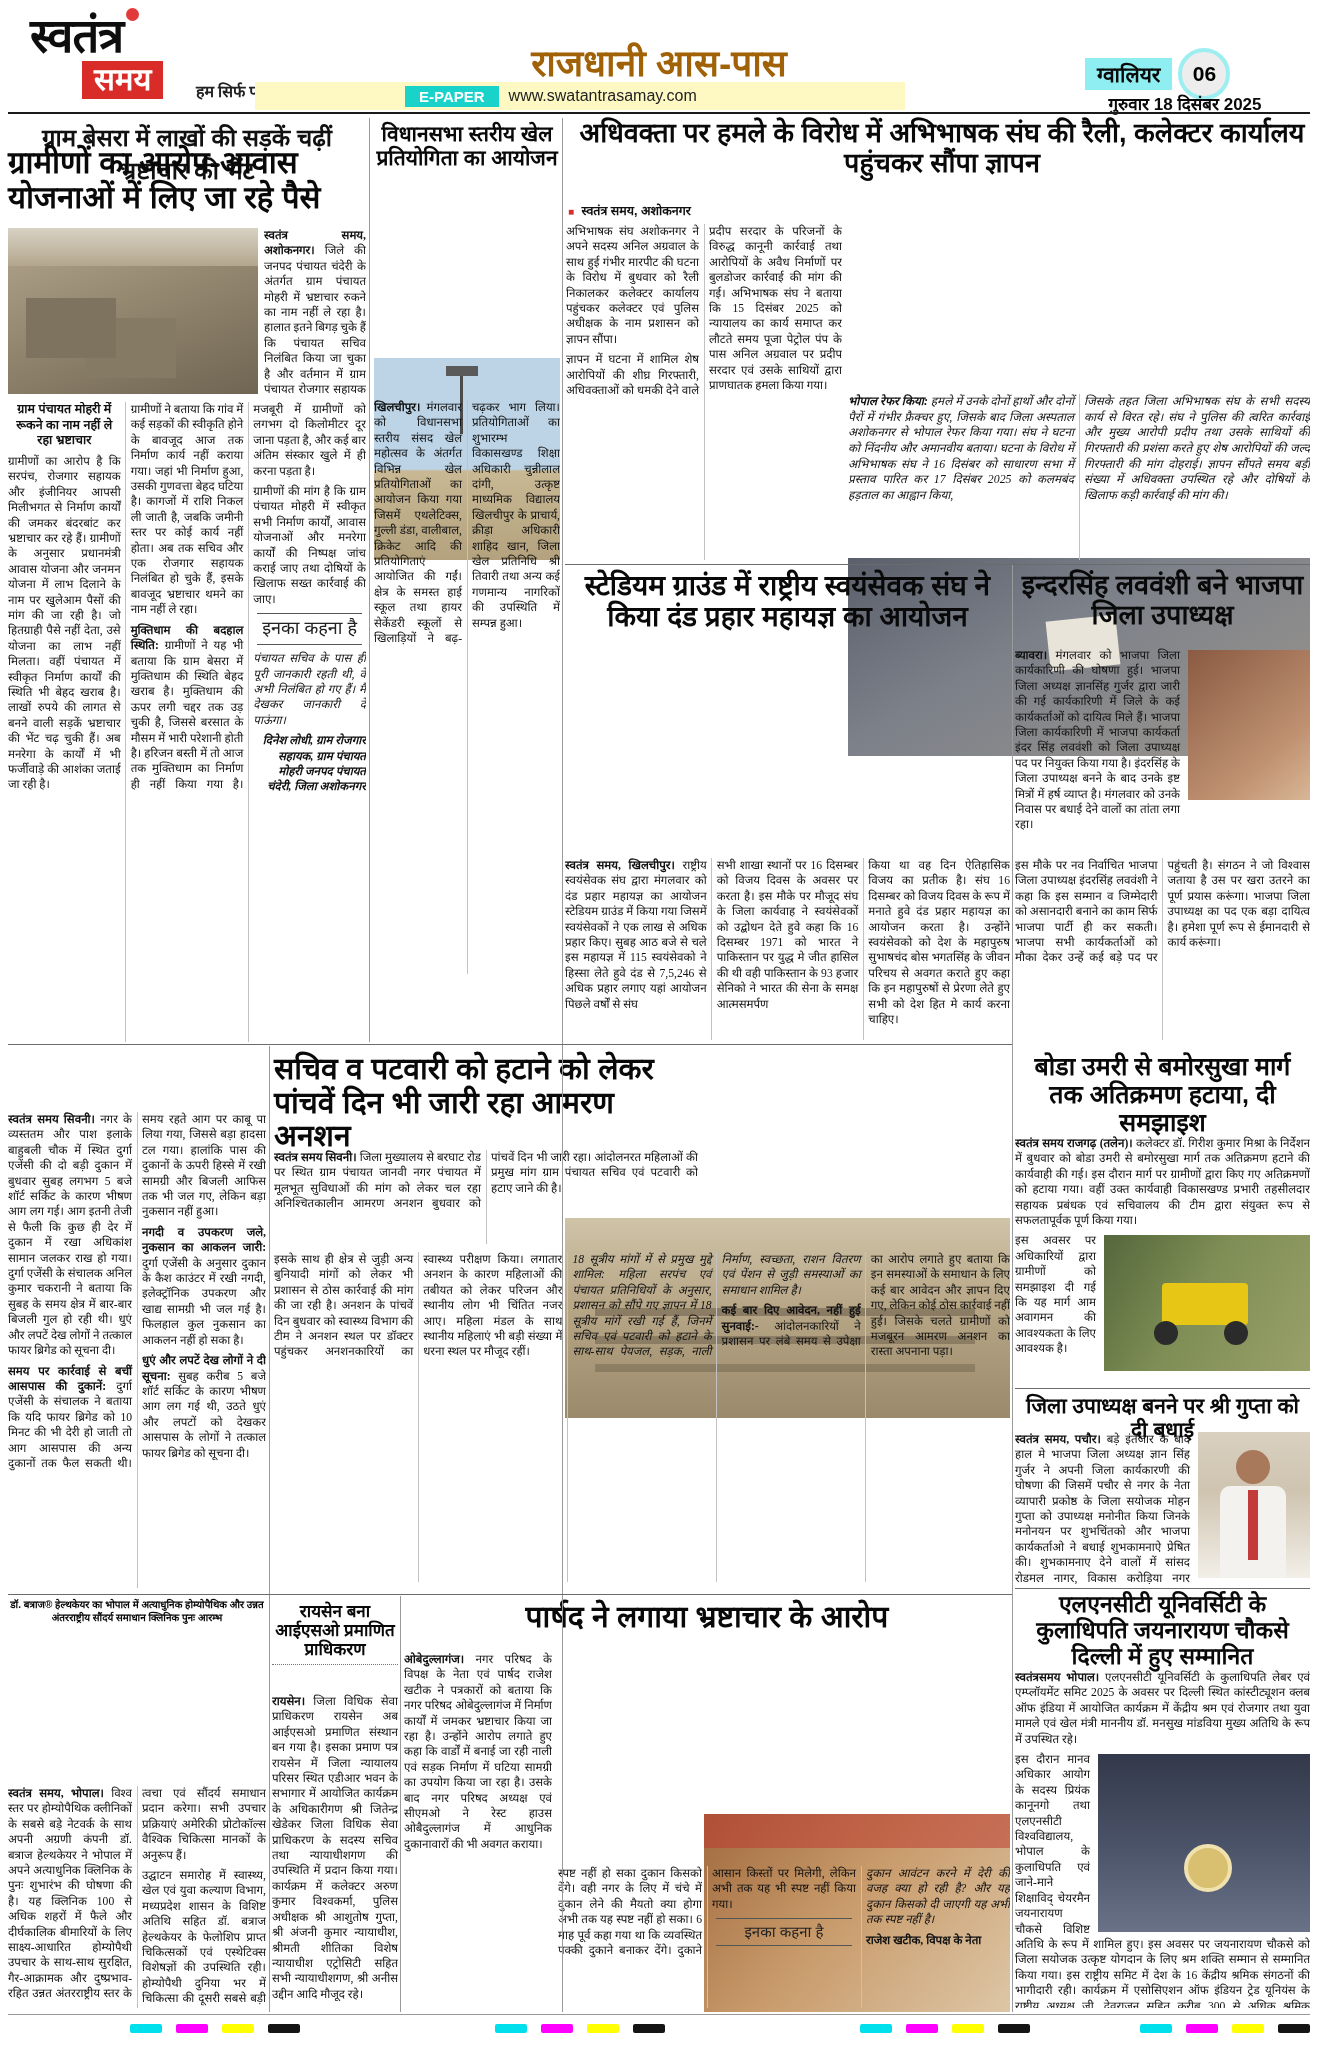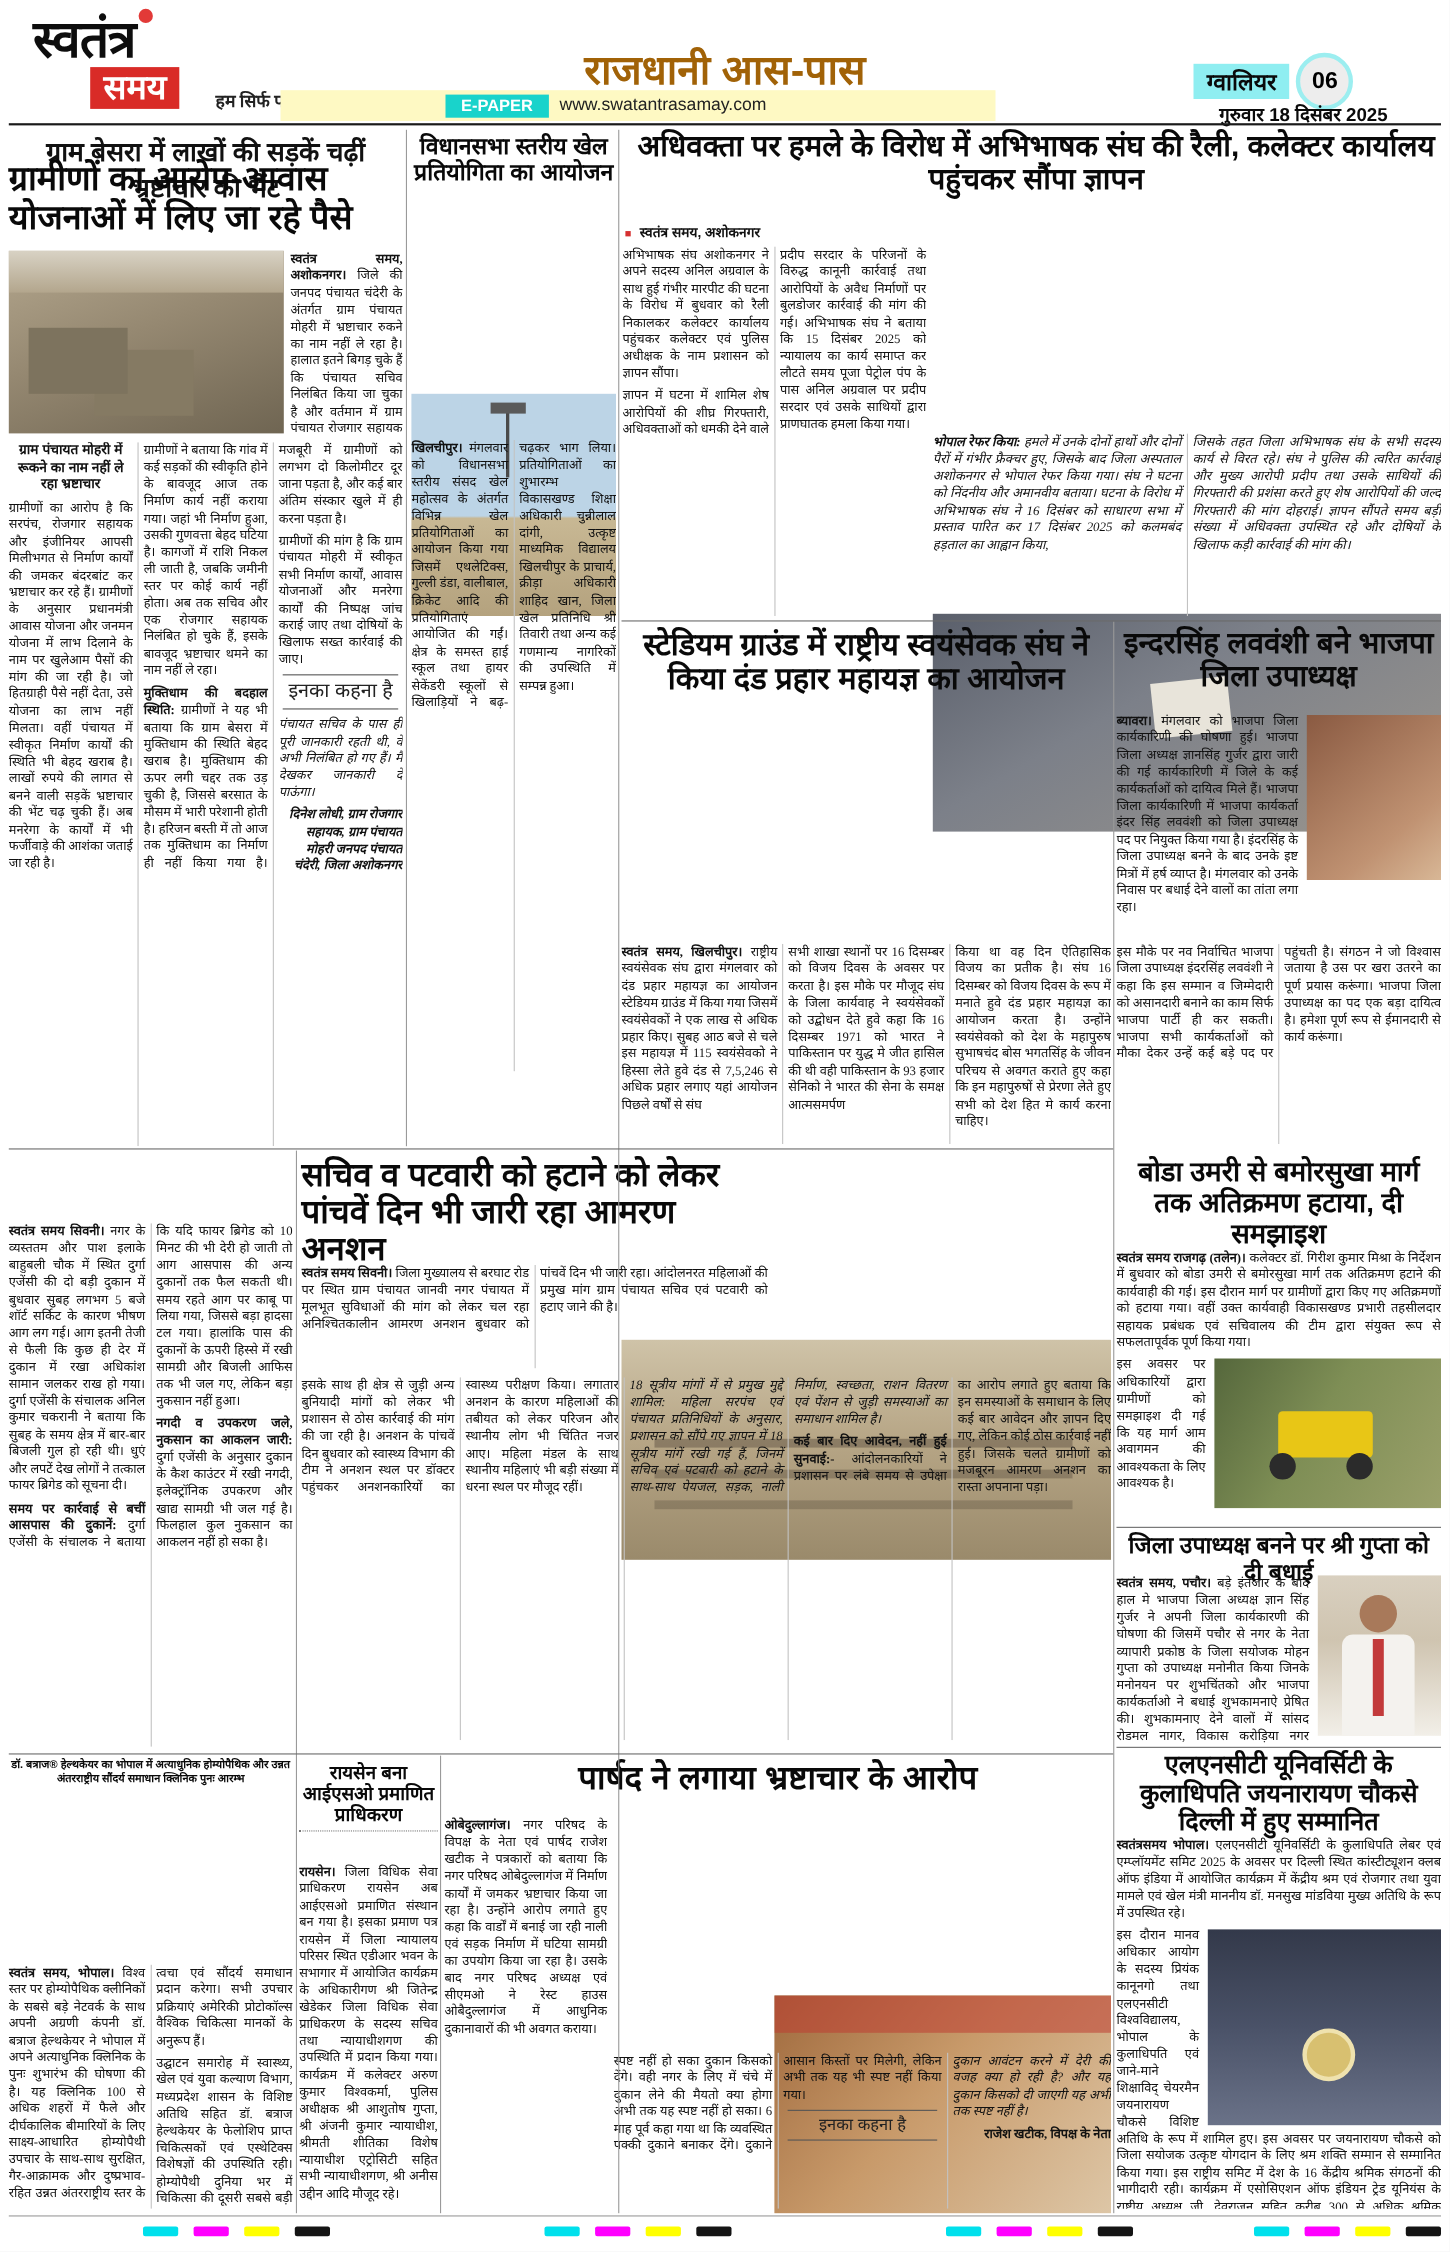--- a/index.html
+++ b/index.html
@@ -150,20 +150,22 @@
     <p>इस मौके पर नव निर्वाचित भाजपा जिला उपाध्यक्ष इंदरसिंह लववंशी ने कहा कि इस सम्मान व जिम्मेदारी को असानदारी बनाने का काम सिर्फ भाजपा पार्टी ही कर सकती। भाजपा सभी कार्यकर्ताओं को मौका देकर उन्हें कई बड़े पद पर पहुंचती है। संगठन ने जो विश्वास जताया है उस पर खरा उतरने का पूर्ण प्रयास करूंगा। भाजपा जिला उपाध्यक्ष का पद एक बड़ा दायित्व है। हमेशा पूर्ण रूप से ईमानदारी से कार्य करूंगा।</p>
   </div>
 
   <div class="abs body cols2" style="left:8px;top:1112px;width:258px;height:476px;">
     <p><span class="byline">स्वतंत्र समय सिवनी।</span>
        <span>नगर के व्यस्ततम और पाश इलाके बाहुबली चौक में स्थित दुर्गा एजेंसी की दो बड़ी दुकान में बुधवार सुबह लगभग 5 बजे शॉर्ट सर्किट के कारण भीषण आग लग गई। आग इतनी तेजी से फैली कि कुछ ही देर में दुकान में रखा अधिकांश सामान जलकर राख हो गया। दुर्गा एजेंसी के संचालक अनिल कुमार चकरानी ने बताया कि सुबह के समय क्षेत्र में बार-बार बिजली गुल हो रही थी। धुएं और लपटें देख लोगों ने तत्काल फायर ब्रिगेड को सूचना दी।</span></p>
     <p><span class="subhead">समय पर कार्रवाई से बचीं आसपास की दुकानें:</span>
        <span>दुर्गा एजेंसी के संचालक ने बताया कि यदि फायर ब्रिगेड को 10 मिनट की भी देरी हो जाती तो आग आसपास की अन्य दुकानों तक फैल सकती थी। समय रहते आग पर काबू पा लिया गया, जिससे बड़ा हादसा टल गया। हालांकि पास की दुकानों के ऊपरी हिस्से में रखी सामग्री और बिजली आफिस तक भी जल गए, लेकिन बड़ा नुकसान नहीं हुआ।</span></p>
     <p><span class="subhead">नगदी व उपकरण जले, नुकसान का आकलन जारी:</span>
        <span>दुर्गा एजेंसी के अनुसार दुकान के कैश काउंटर में रखी नगदी, इलेक्ट्रॉनिक उपकरण और खाद्य सामग्री भी जल गई है। फिलहाल कुल नुकसान का आकलन नहीं हो सका है।</span></p>
+    <p><span class="subhead">धुएं और लपटें देख लोगों ने दी सूचना:</span>
+       <span>सुबह करीब 5 बजे शॉर्ट सर्किट के कारण भीषण आग लग गई थी, उठते धुएं और लपटों को देखकर आसपास के लोगों ने तत्काल फायर ब्रिगेड को सूचना दी।</span></p>
   </div>
 
   <div class="abs hl" style="left:274px;top:1052px;width:424px;font-size:30px;">सचिव व पटवारी को हटाने को लेकर पांचवें दिन भी जारी रहा आमरण अनशन</div>
   <div class="abs photo" style="left:704px;top:1048px;width:306px;height:198px;background:linear-gradient(130deg,#a06a3e 0%,#c89a6a 45%,#ddc6a6 100%);">
     <div class="abs" style="left:0;top:0;width:100%;height:34px;background:rgba(190,60,50,.55);"></div>
   </div>
   <div class="abs body cols2" style="left:274px;top:1150px;width:424px;height:94px;">
     <p><span class="byline">स्वतंत्र समय सिवनी।</span>
        <span>जिला मुख्यालय से बरघाट रोड पर स्थित ग्राम पंचायत जानवी नगर पंचायत में मूलभूत सुविधाओं की मांग को लेकर चल रहा अनिश्चितकालीन आमरण अनशन बुधवार को पांचवें दिन भी जारी रहा। आंदोलनरत महिलाओं की प्रमुख मांग ग्राम पंचायत सचिव एवं पटवारी को हटाए जाने की है।</span></p>
   </div>
@@ -213,21 +215,21 @@
   <div class="abs hl center" style="left:404px;top:1600px;width:606px;font-size:30px;">पार्षद ने लगाया भ्रष्टाचार के आरोप</div>
   <div class="abs body" style="left:404px;top:1652px;width:148px;height:356px;">
     <p><span class="lead">ओबेदुल्लागंज।</span>
        <span>नगर परिषद के विपक्ष के नेता एवं पार्षद राजेश खटीक ने पत्रकारों को बताया कि नगर परिषद ओबेदुल्लागंज में निर्माण कार्यों में जमकर भ्रष्टाचार किया जा रहा है। उन्होंने आरोप लगाते हुए कहा कि वार्डों में बनाई जा रही नाली एवं सड़क निर्माण में घटिया सामग्री का उपयोग किया जा रहा है। उसके बाद नगर परिषद अध्यक्ष एवं सीएमओ ने रेस्ट हाउस ओबैदुल्लागंज में आधुनिक दुकानावारों की भी अवगत कराया।</span></p>
   </div>
 
   <div class="abs body cols3" style="left:558px;top:1866px;width:452px;height:142px;">
     <p>स्पष्ट नहीं हो सका दुकान किसको देंगे। वही नगर के लिए में चंचे में दुकान लेने की मैयतो क्या होगा अभी तक यह स्पष्ट नहीं हो सका। 6 माह पूर्व कहा गया था कि व्यवस्थित पक्की दुकाने बनाकर देंगे। दुकाने आसान किस्तों पर मिलेगी, लेकिन अभी तक यह भी स्पष्ट नहीं किया गया।</p>
     <div class="quote-title" style="font-size:15px;">इनका कहना है</div>
     <p class="italic">दुकान आवंटन करने में देरी की वजह क्या हो रही है? और यह दुकान किसको दी जाएगी यह अभी तक स्पष्ट नहीं है।</p>
-    <p style="font-weight:bold;text-align:right;">राजेश खटीक, विपक्ष के नेता</p>
+    <p style="font-weight:bold;">राजेश खटीक, विपक्ष के नेता</p>
   </div>
 
   <div class="abs hl center" style="left:1015px;top:1592px;width:295px;font-size:23px;">एलएनसीटी यूनिवर्सिटी के कुलाधिपति जयनारायण चौकसे दिल्ली में हुए सम्मानित</div>
   <div class="abs body" style="left:1015px;top:1670px;width:295px;height:338px;">
     <p><span class="byline">स्वतंत्रसमय भोपाल।</span>
        <span>एलएनसीटी यूनिवर्सिटी के कुलाधिपति लेबर एवं एम्प्लॉयमेंट समिट 2025 के अवसर पर दिल्ली स्थित कांस्टीट्यूशन क्लब ऑफ इंडिया में आयोजित कार्यक्रम में केंद्रीय श्रम एवं रोजगार तथा युवा मामले एवं खेल मंत्री माननीय डॉ. मनसुख मांडविया मुख्य अतिथि के रूप में उपस्थित रहे।</span></p>
     <div class="photo" style="float:right;width:212px;height:178px;margin:2px 0 4px 8px;background:linear-gradient(#33394a 0%,#4a5268 50%,#6a7288 100%);">
       <div class="abs" style="left:86px;top:90px;width:40px;height:40px;border-radius:50%;background:#d8c070;border:4px solid #efe2ae;"></div>
     </div>
     <p>इस दौरान मानव अधिकार आयोग के सदस्य प्रियंक कानूनगो तथा एलएनसीटी विश्वविद्यालय, भोपाल के कुलाधिपति एवं जाने-माने शिक्षाविद् चेयरमैन जयनारायण चौकसे विशिष्ट अतिथि के रूप में शामिल हुए। इस अवसर पर जयनारायण चौकसे को जिला सयोजक उत्कृष्ट योगदान के लिए श्रम शक्ति सम्मान से सम्मानित किया गया। इस राष्ट्रीय समिट में देश के 16 केंद्रीय श्रमिक संगठनों की भागीदारी रही। कार्यक्रम में एसोसिएशन ऑफ इंडियन ट्रेड यूनियंस के राष्ट्रीय अध्यक्ष जी. देवराजन सहित करीब 300 से अधिक श्रमिक प्रतिनिधियों ने इसमें शिरकत की। इस राष्ट्रीय समिट में देश के 16 केंद्रीय श्रमिक संगठनों की साझेदारी रही।</p>

